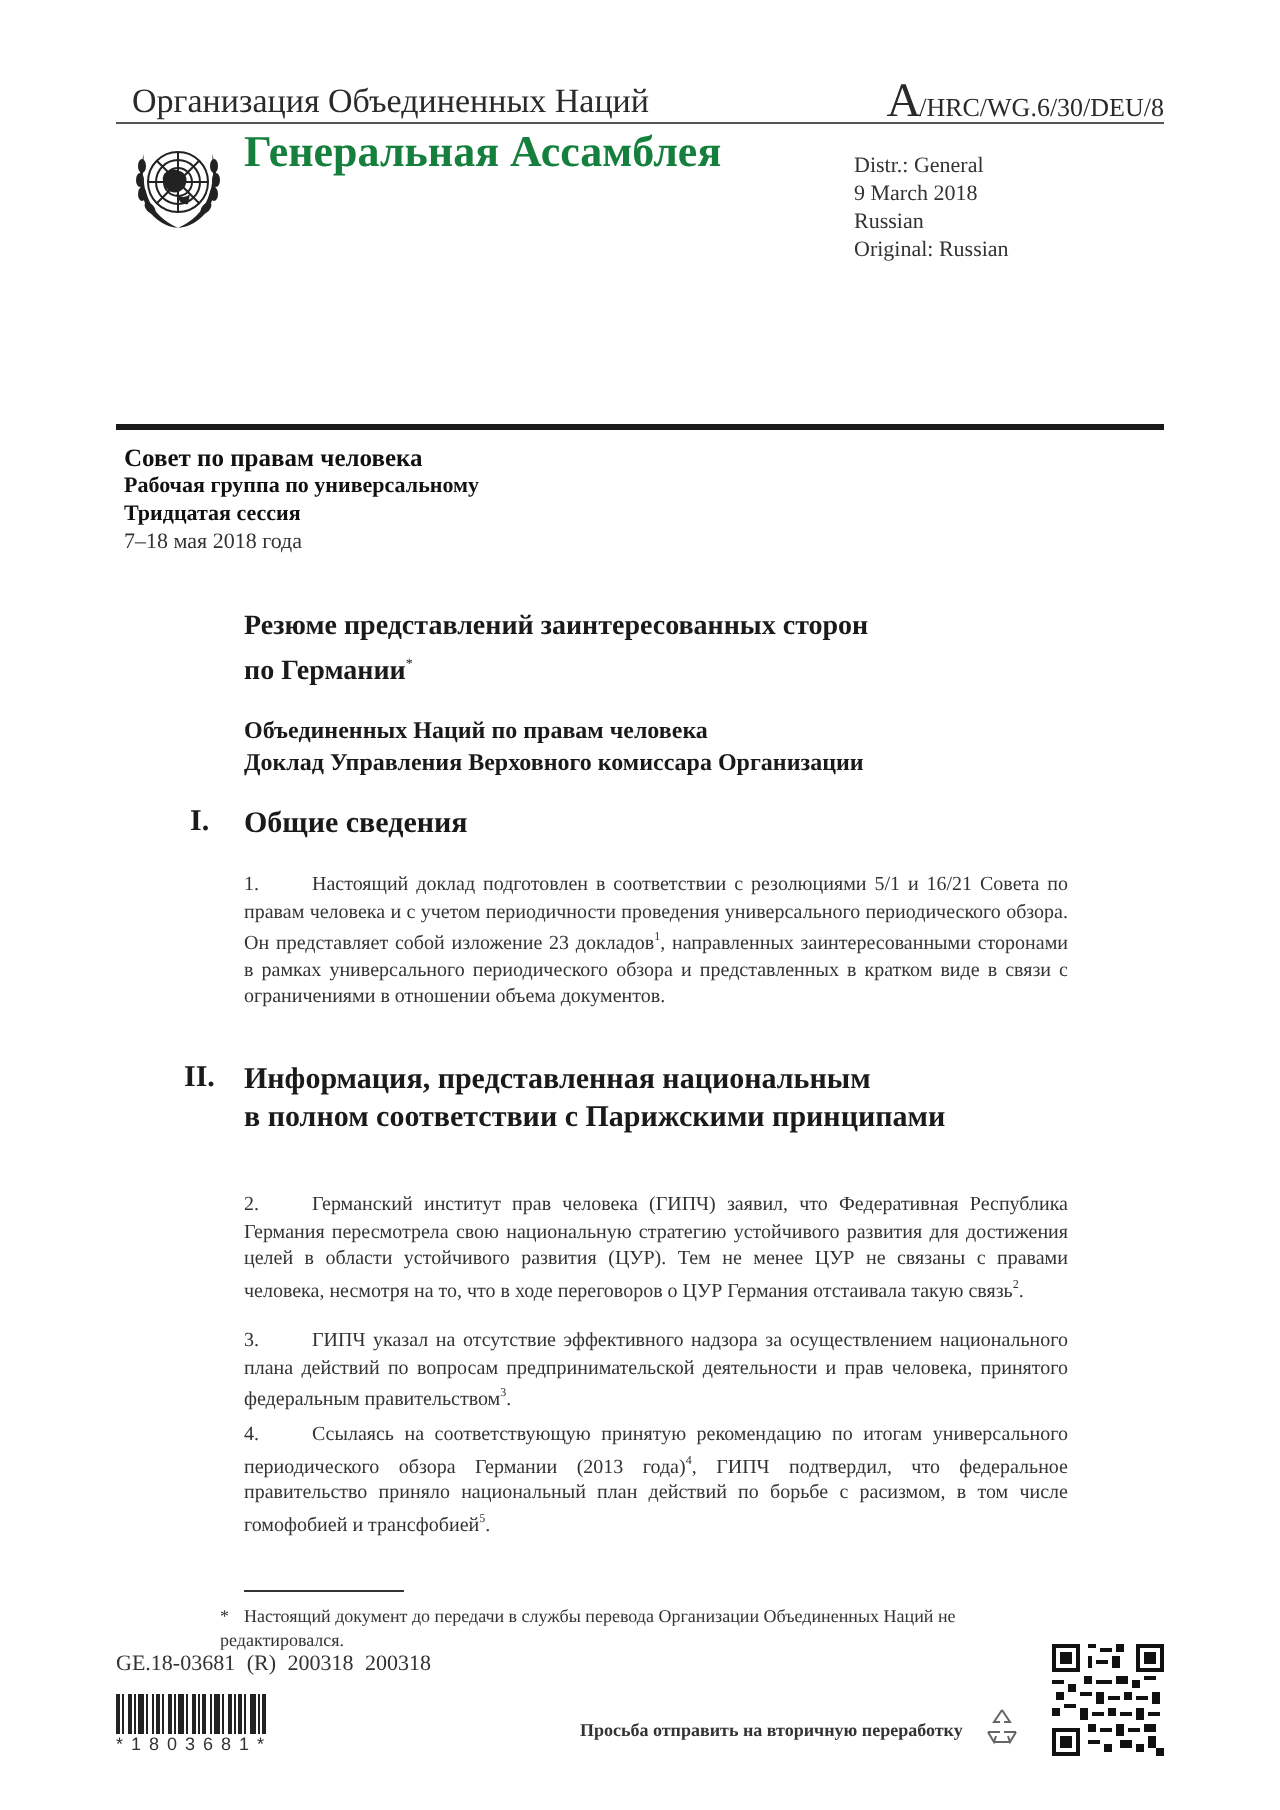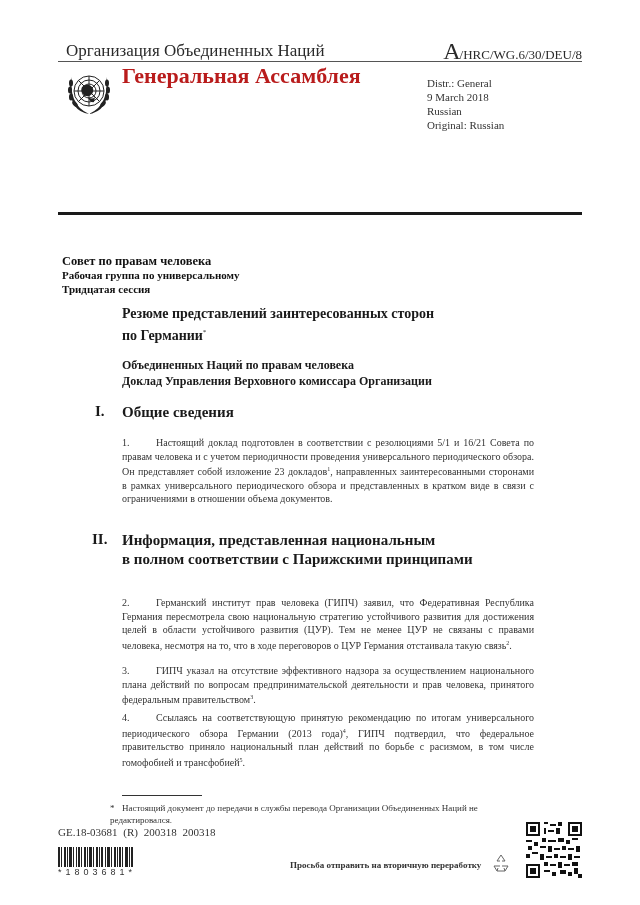--- a/index.html
+++ b/index.html
@@ -4,24 +4,24 @@
 <style>
   html, body { margin:0; padding:0; background:#fff; }
   body { width:640px; height:905px; position:relative; overflow:hidden;
          font-family:"Liberation Serif","DejaVu Serif",serif; color:#1a1a1a; }
   .abs { position:absolute; }
   .org-name { left:66px; top:41px; font-size:17px; color:#2a2a2a; }
   .symbol { right:58px; top:38px; font-size:13px; color:#2a2a2a; white-space:nowrap; }
   .symbol .big { font-size:24px; letter-spacing:-1px; }
   .rule-thin { left:58px; width:524px; top:61px; height:1px; background:#555; }
   .emblem { left:64px; top:67px; width:50px; height:52px; }
-  .assembly { left:122px; top:63px; font-size:22px; font-weight:bold; color:#b91c1c; }
+  .assembly { left:122px; top:63px; font-size:22px; font-weight:bold; color:#15803d; }
   .distr { left:427px; top:76px; font-size:11px; line-height:14px; color:#333; }
   .rule-thick { left:58px; width:524px; top:212px; height:3px; background:#1a1a1a; }
-  .council { left:62px; top:222px; font-size:12px; line-height:14px; color:#111;margin-top:32px; }
+  .council { left:62px; top:222px; font-size:12px; line-height:14px; color:#111; }
   .council .l1 { font-weight:bold; font-size:12.5px; }
   .council .b { font-weight:bold; font-size:11px; }
   .council .n { font-size:11px; color:#333; }
   .title { left:122px; top:304px; font-size:14px; font-weight:bold; line-height:19px; width:380px; }
   .title sup { font-size:7px; font-weight:normal; }
   .subtitle { left:122px; top:357px; font-size:12px; font-weight:bold; line-height:16px; width:380px; }
   .sec-num { font-size:15px; font-weight:bold; }
   .sec-title { font-size:15px; font-weight:bold; line-height:19px; }
   .para { left:122px; width:412px; font-size:10px; line-height:13.5px; text-align:justify; color:#333; }
   .para .pn { display:inline-block; width:34px; }
@@ -80,20 +80,21 @@
   <div>Russian</div>
   <div>Original: Russian</div>
 </div>
 
 <div class="abs rule-thick"></div>
 
 <div class="abs council">
   <div class="l1">Совет по правам человека</div>
   <div class="b">Рабочая группа по универсальному</div>
   <div class="b">Тридцатая сессия</div>
+  <div class="n">7–18 мая 2018 года</div>
 </div>
 
 <div class="abs title">
   <div>Резюме представлений заинтересованных сторон</div>
   <div><span>по Германии</span><sup>*</sup></div>
 </div>
 <div class="abs subtitle">
   <div>Объединенных Наций по правам человека</div>
   <div>Доклад Управления Верховного комиссара Организации</div>
 </div>

